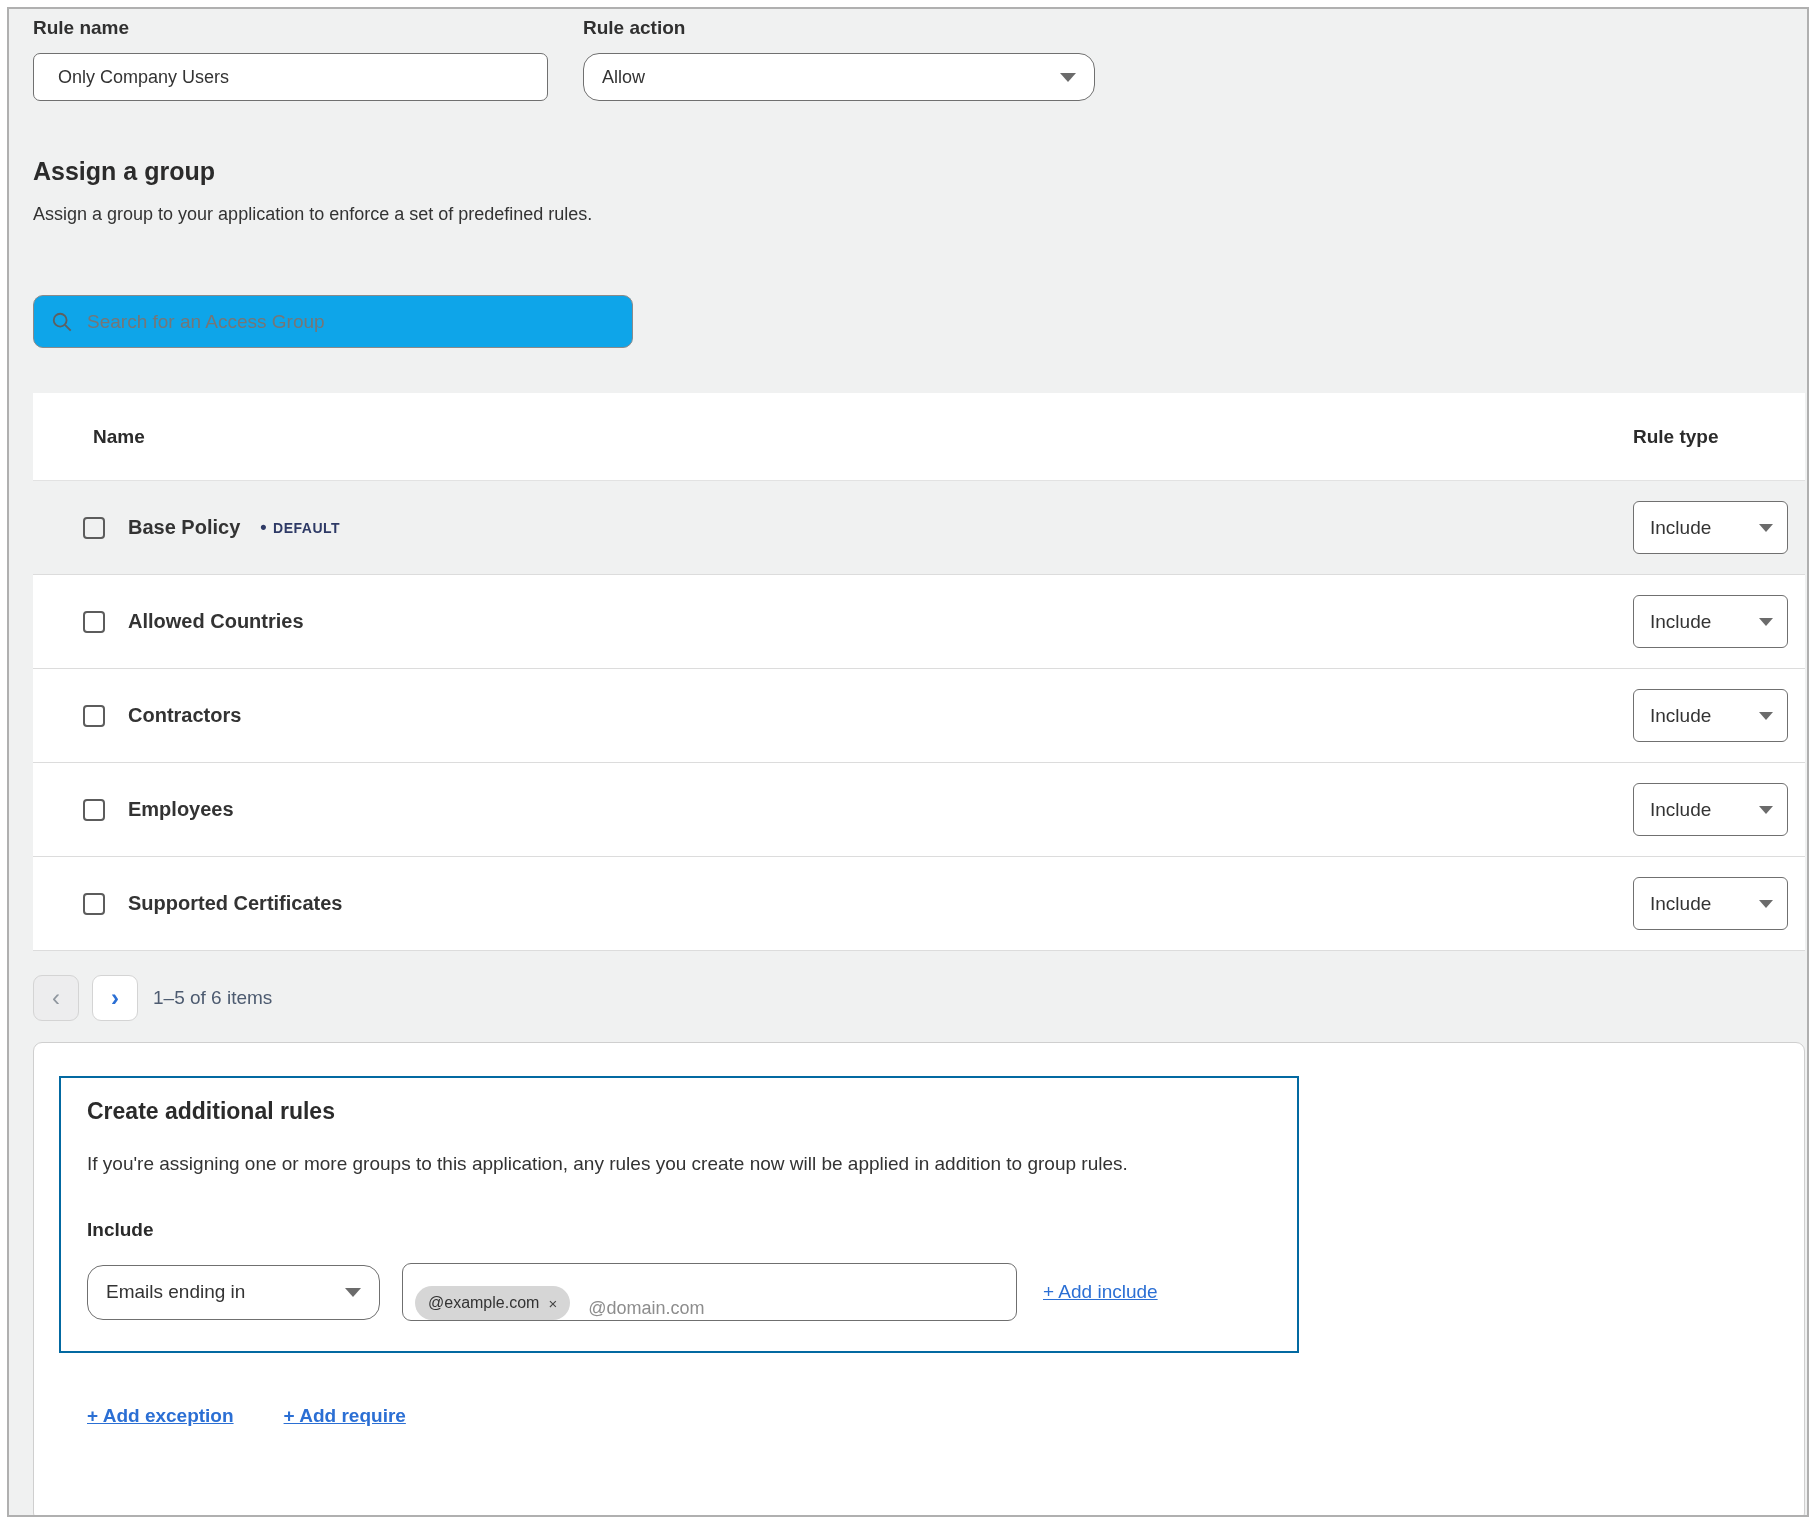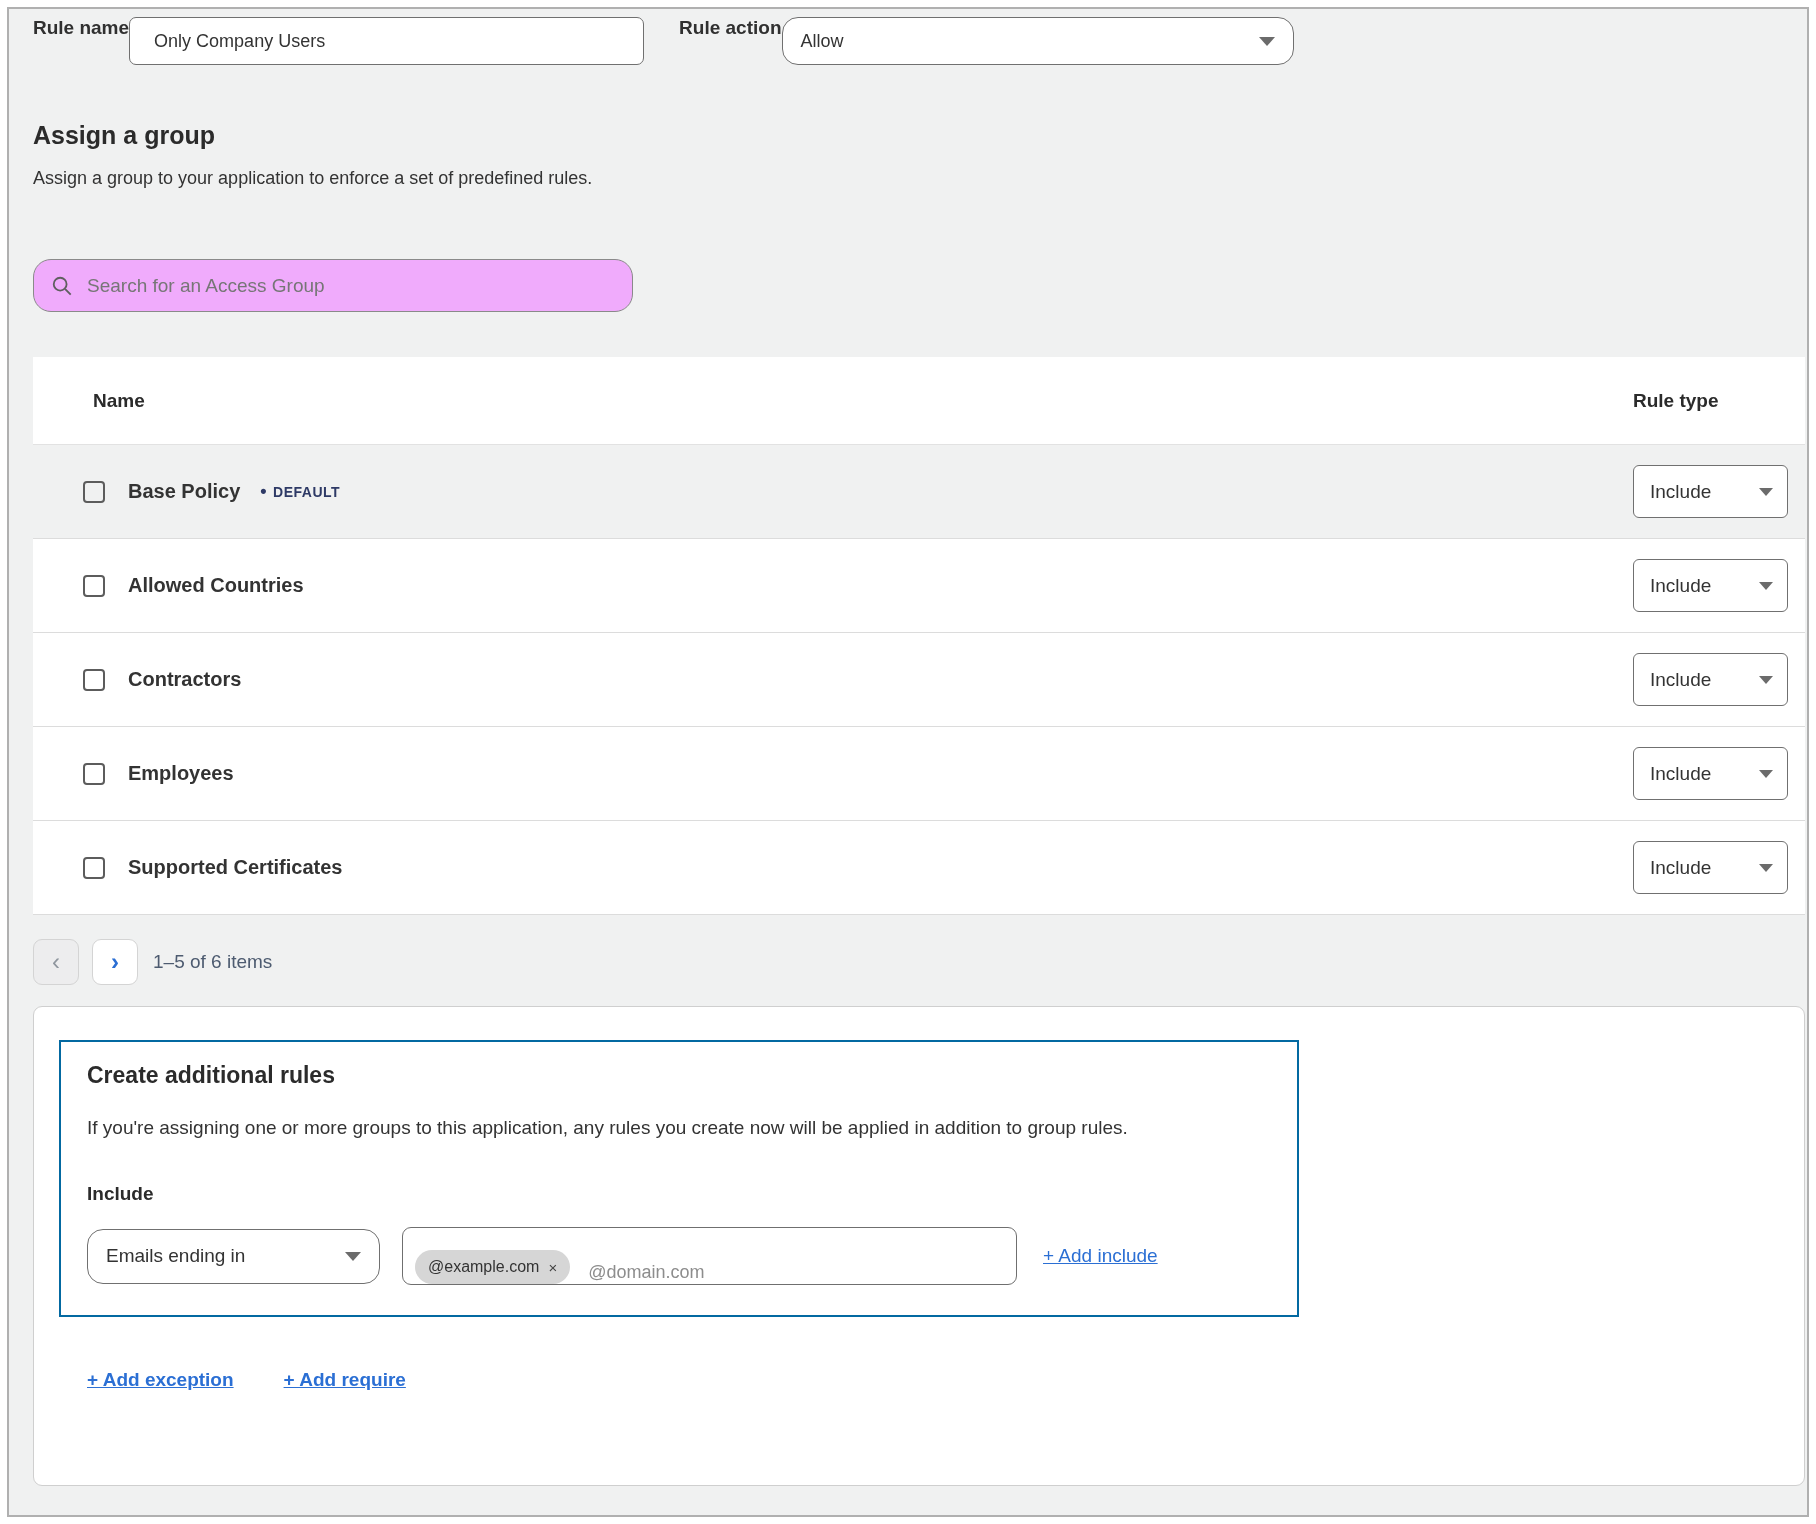--- a/index.html
+++ b/index.html
@@ -15,21 +15,21 @@
   .frame {
     position: absolute; inset: 7px;
     border: 2px solid #b0b0b0;
     background: #f0f1f1;
     overflow: hidden;
   }
   .content { padding: 8px 10px 0 24px; }
 
   
   .form-row { display: flex; gap: 35px; }
-  .field { display: flex; flex-direction: row; }
+  .field { display: flex; flex-direction: column; }
   .field-label { font-size: 19px; font-weight: bold; color: #303030; margin-bottom: 14px; }
   .text-input {
     width: 515px; height: 48px;
     border: 1.5px solid #707070; border-radius: 7px;
     background: #ffffff; font-family: inherit;
     font-size: 18px; color: #333; padding: 0 24px; outline: none;
   }
   .select {
     background: #ffffff; border: 1.5px solid #707070; border-radius: 16px;
     display: flex; align-items: center; justify-content: space-between;
@@ -40,21 +40,21 @@
     width: 0; height: 0;
     border-left: 8px solid transparent; border-right: 8px solid transparent;
     border-top: 9px solid #6b6b6b;
   }
 
   
   .section-title { font-size: 25px; font-weight: bold; color: #2b2b2b; margin-top: 56px; }
   .section-desc { font-size: 18px; color: #333; margin-top: 18px; }
   .search-box {
     margin-top: 70px; width: 600px; height: 53px;
-    background: #f0abfc; border: 1.5px solid #8a8a8a; border-radius: 18px;
+    background: #0ea5e9; border: 1.5px solid #8a8a8a; border-radius: 10px;
     display: flex; align-items: center; padding: 0 8px 0 17px;
   }
   .search-box svg { flex: 0 0 auto; }
   .search-box input {
     border: none; outline: none; background: transparent;
     font-family: inherit; font-size: 19px; color: #333;
     margin-left: 12px; flex: 1;
   }
   .search-box input::placeholder { color: #767676; }
 

